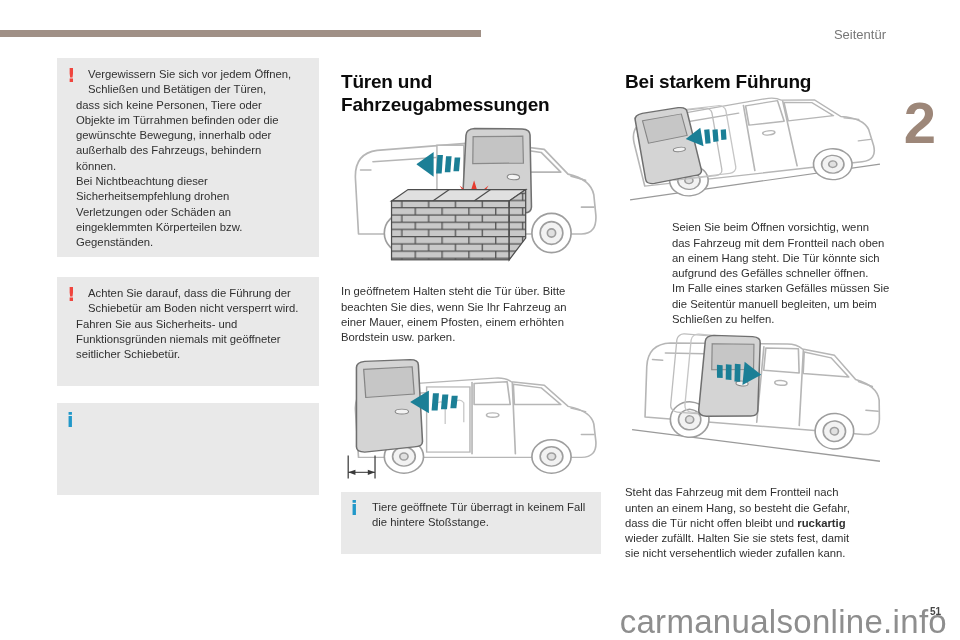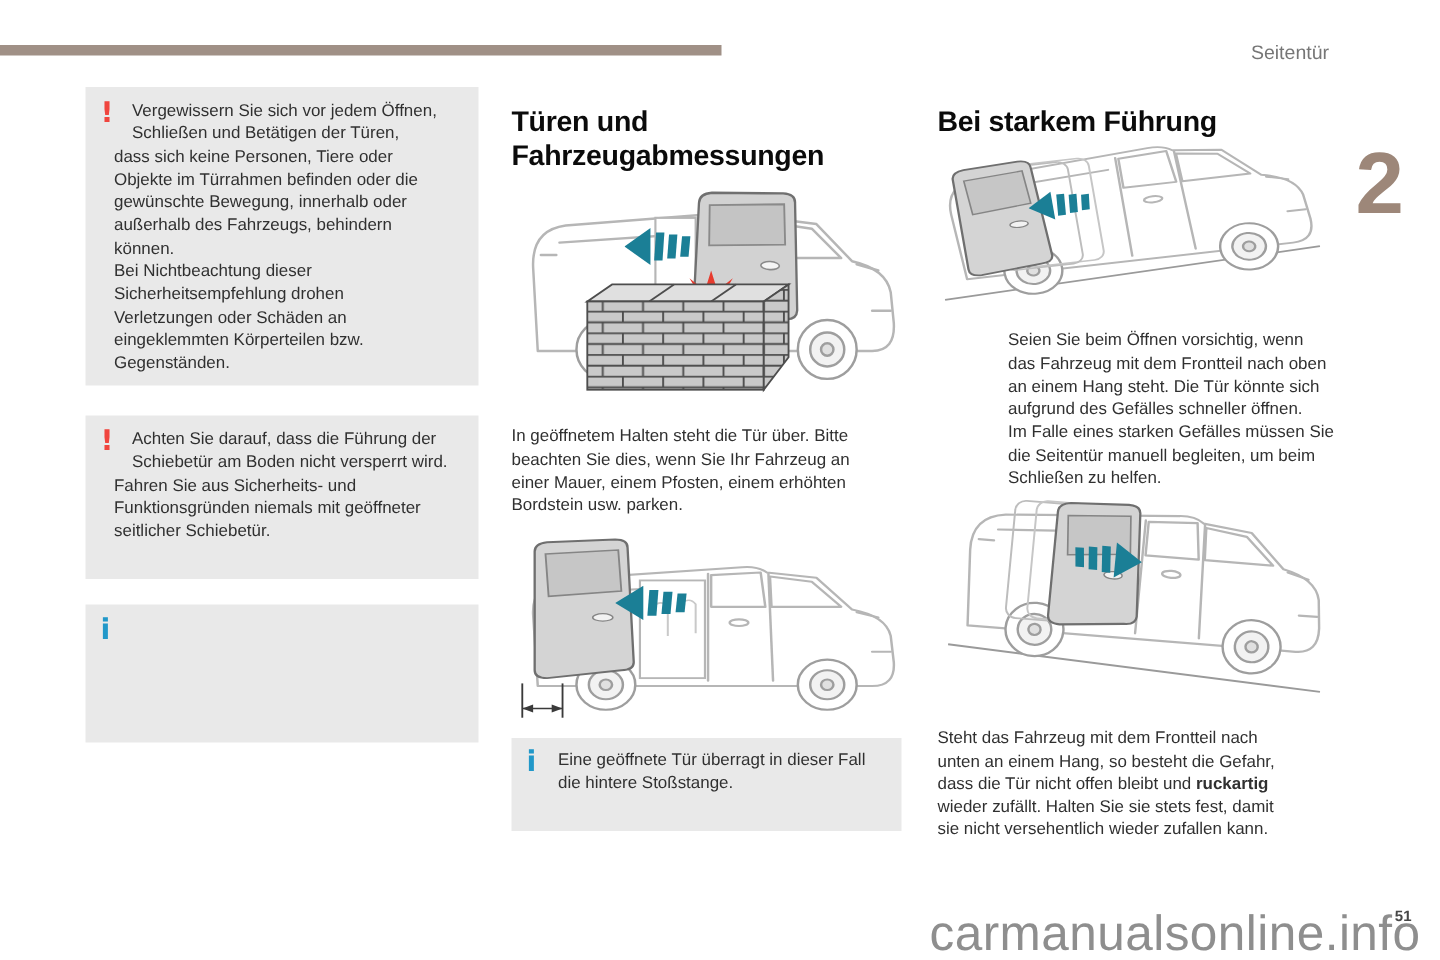--- a/index.html
+++ b/index.html
@@ -177,21 +177,21 @@
       <line x1="32" y1="120" x2="32" y2="146"></line>
       <line x1="6" y1="139" x2="32" y2="139"></line>
       <polygon points="6,139 13,136 13,142" fill="#3a3a3a" stroke="none"></polygon>
       <polygon points="32,139 25,136 25,142" fill="#3a3a3a" stroke="none"></polygon>
     </g>
   </svg>
 </div>
 
 <div class="notebox">
   <span class="icon info">i</span>
-  <div class="boxtxt">Eine geöffnete Tür überragt in dieser Fall
+  <div class="boxtxt">Tiere geöffnete Tür überragt in keinem Fall
 die hintere Stoßstange.</div>
 </div>
 
 <h2 class="heading" id="right-heading">Bei starkem Führung</h2>
 
 <div class="illus" id="illus-c">
   <svg viewBox="0 0 250 150" preserveAspectRatio="none">
     <line x1="2" y1="140" x2="248" y2="96" stroke="#9a9a9a" stroke-width="1.4"></line>
     <g transform="rotate(-8 125 112)">
       <use href="#sym-van" x="0" y="-14" width="250" height="150"></use>

